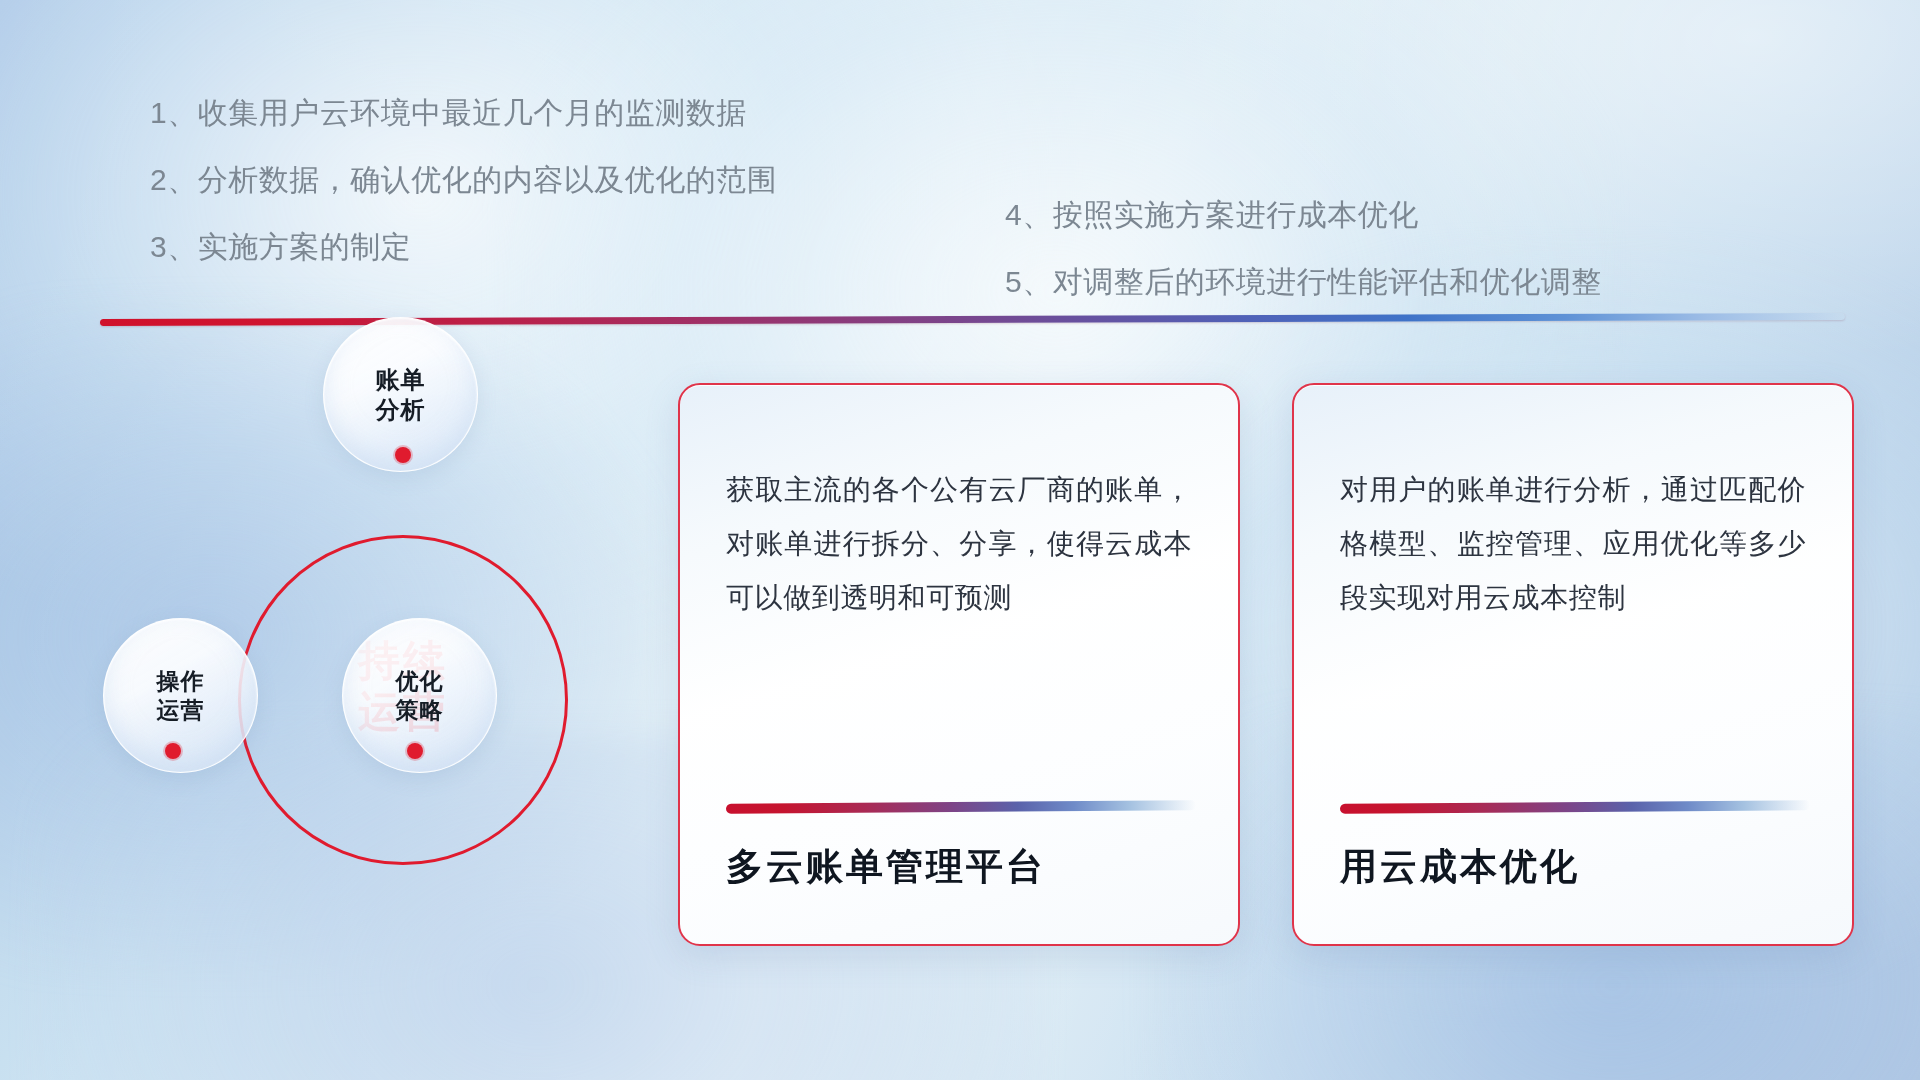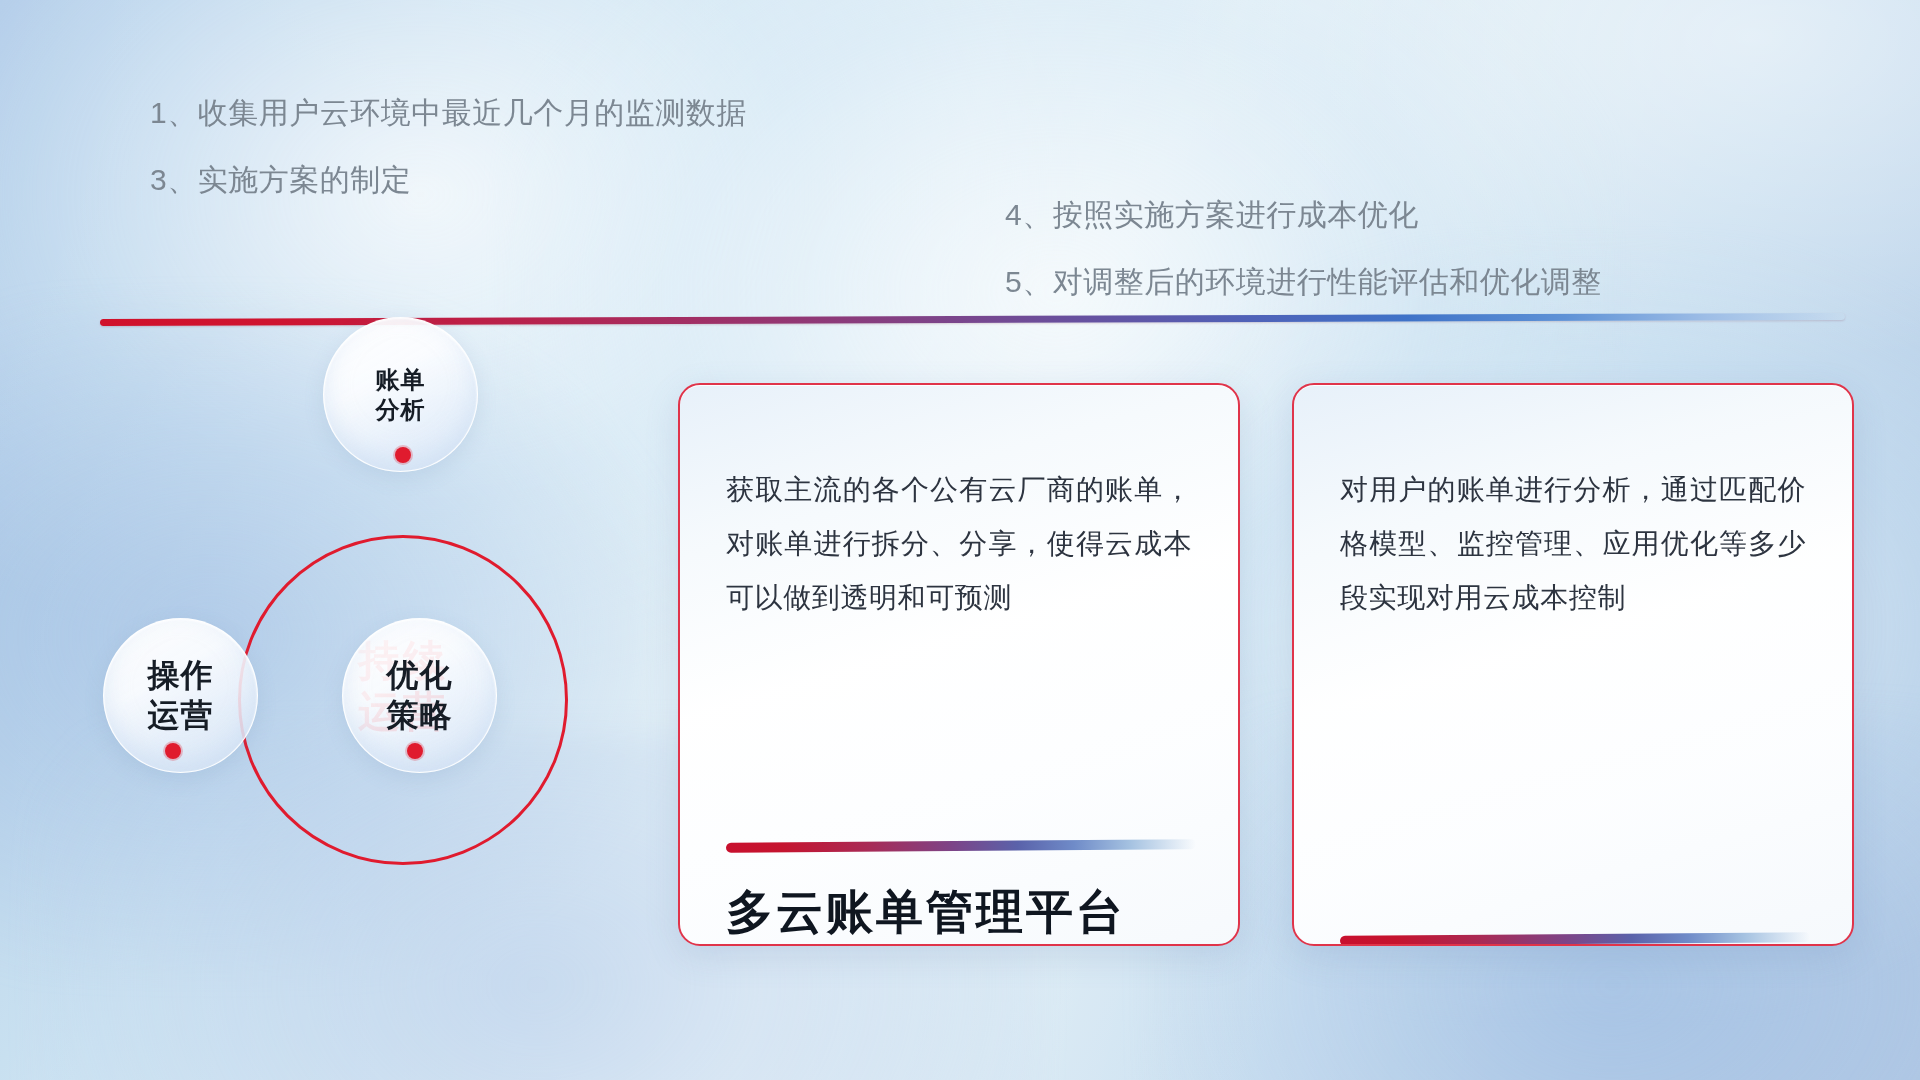--- a/index.html
+++ b/index.html
@@ -116,21 +116,21 @@
     text-align:center;
   }
   .bubble span {
     font-size:24px; font-weight:700; color:#161d26;
     line-height:1.22; letter-spacing:1px;
     display:block;
   }
   .bubble.top    { left:233px; top:-23px;  width:155px; height:155px; }
   .bubble.bleft  { left:13px;  top:278px;  width:155px; height:155px; }
   .bubble.bright { left:252px; top:278px;  width:155px; height:155px; }
-  .bubble.bleft span, .bubble.bright span { font-size:32px; }
+  .bubble.bleft span, .bubble.bright span { font-size:23px; }
   .node-dot {
     position:absolute; width:16px; height:16px; border-radius:50%;
     background:#e01b2e; box-shadow:0 0 0 2px rgba(224,27,46,.25);
   }
   .node-dot.n1 { left:305px; top:107px; }
   .node-dot.n2 { left:75px;  top:403px; }
   .node-dot.n3 { left:317px; top:403px; }
   .center-label {
     position:absolute; left:148px; top:295px; width:330px;
     text-align:center; color:#e01b2e;
@@ -166,42 +166,43 @@
   .card-rule {
     margin-top:auto;
     height:10px; width:470px; border-radius:5px;
     background:linear-gradient(90deg,
       #c8102e 0%, #c5142f 12%, #a92a55 30%,
       #7d4487 48%, #5a62aa 62%, #6f8bc8 74%,
       #a5c2e1 86%, rgba(226,237,248,0) 100%);
     transform:skewY(-0.45deg);
   }
   .card-title {
-    margin:30px 0 0 0; 
-    font-size:47px; font-weight:800; color:#0f1620; letter-spacing:3px;
+    margin:30px 0 0 0; padding-bottom:52px;
+    font-size:37px; font-weight:800; color:#0f1620; letter-spacing:3px;
   }
 </style>
 </head>
 <body>
 
 <div id="bg">
   <div class="bg-base"></div>
   <div class="bg-glow-a"></div>
   <div class="bg-glow-b"></div>
   <div class="bg-glow-c"></div>
   <div class="bg-blue-ll"></div>
   <div class="bg-blue-lb"></div>
   <div class="bg-blue-rb"></div>
   <div class="bg-sheen"></div>
   <div class="bg-topright"></div>
 </div>
 
 <div id="top-lists">
   <div class="list-col left">
     <div class="list-line">1、收集用户云环境中最近几个月的监测数据</div>
+    <div class="list-line">2、分析数据，确认优化的内容以及优化的范围</div>
     <div class="list-line">3、实施方案的制定</div>
   </div>
   <div class="list-col right">
     <div class="list-line">4、按照实施方案进行成本优化</div>
     <div class="list-line">5、对调整后的环境进行性能评估和优化调整</div>
   </div>
 </div>
 
 <div id="divider"></div>
 
@@ -244,15 +245,16 @@
 
   <div class="card">
     <div class="card-body">获取主流的各个公有云厂商的账单，对账单进行拆分、分享，使得云成本可以做到透明和可预测</div>
     <div class="card-rule"></div>
     <div class="card-title">多云账单管理平台</div>
   </div>
 
   <div class="card">
     <div class="card-body">对用户的账单进行分析，通过匹配价格模型、监控管理、应用优化等多少段实现对用云成本控制</div>
     <div class="card-rule"></div>
+    <div class="card-title">用云成本优化</div>
   </div>
 
 </div>
 
 </body></html>

